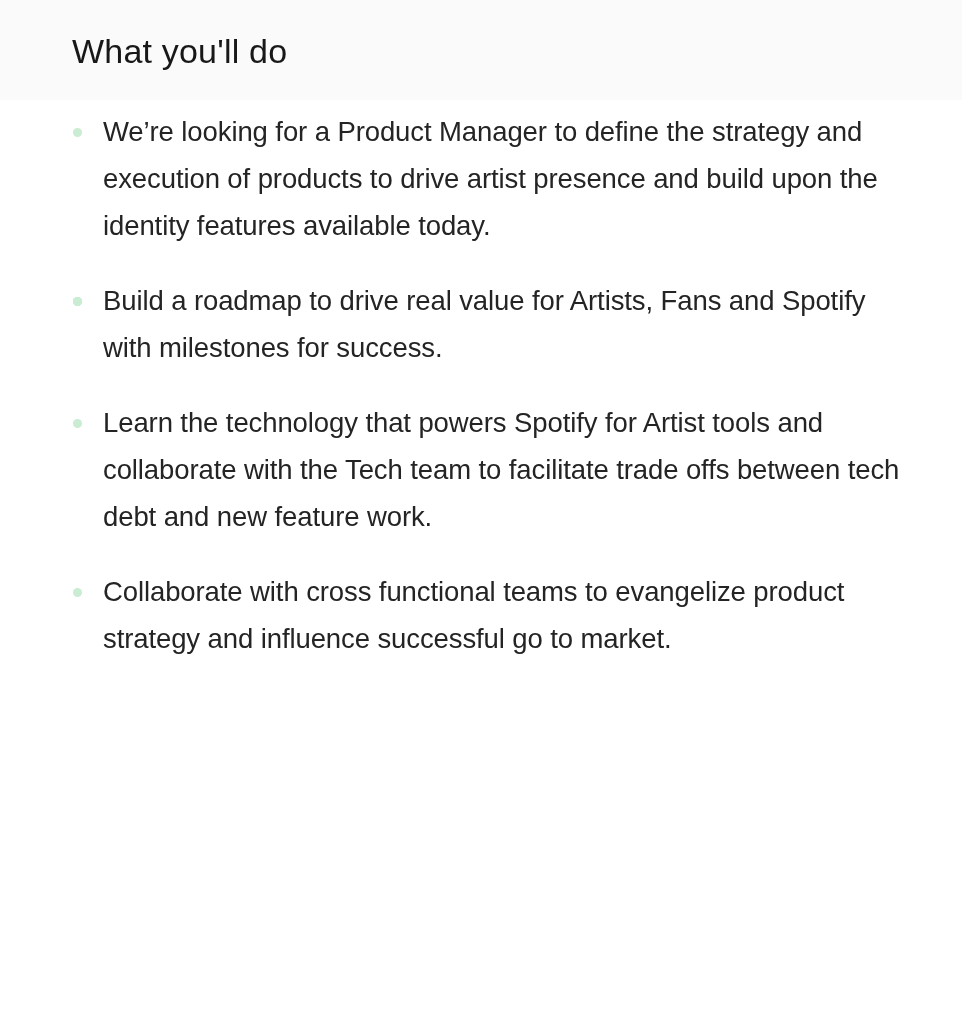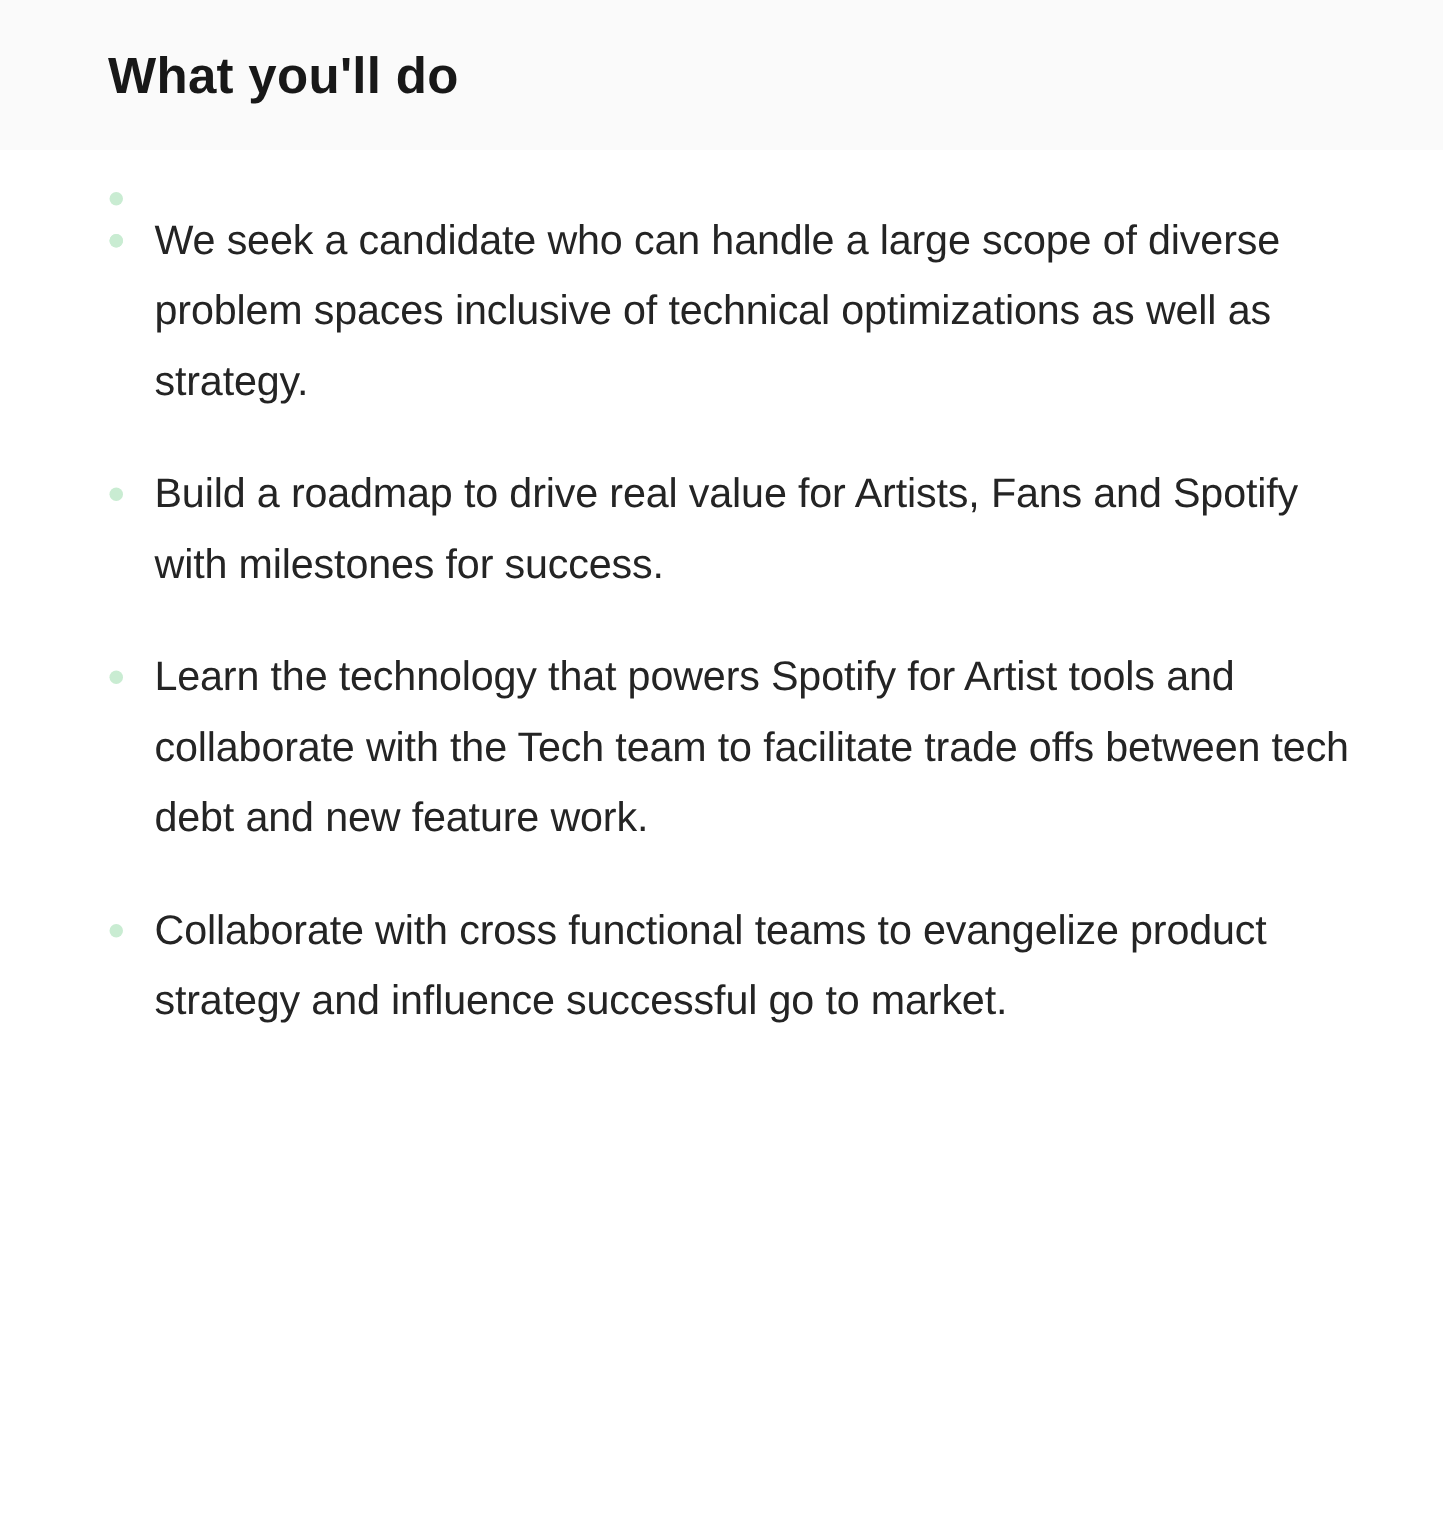--- a/index.html
+++ b/index.html
@@ -26,21 +26,21 @@
       position: absolute;
       left: 0; top: 0;
       width: 962px;
     }
     .section-title {
       position: absolute;
       left: 72px;
       top: 28px;
       margin: 0;
       font-size: 34px;
-      font-weight: 700;
+      font-weight: 400;
       letter-spacing: 0.2px;
       color: #181818;
       line-height: 46px;
     }
     .duty-list {
       position: absolute;
       left: 0;
       top: 108px;
       margin: 0;
       padding: 0;
@@ -75,27 +75,27 @@
 <body>
 
 <div class="top-band"></div>
 
 <section class="section">
   <h2 class="section-title">What you'll do</h2>
 
   <ul class="duty-list">
     <li class="duty-item">
       <span class="bullet" style="background: rgb(201, 236, 210);"></span>
+      <span class="duty-text">We’re looking for a Product Manager to define the strategy and execution of products to drive artist presence and build upon the identity features available today.</span>
     </li>
     <li class="duty-item">
       <span class="bullet" style="background: rgb(201, 236, 210);"></span>
     </li>
     <li class="duty-item">
       <span class="bullet" style="background: rgb(201, 236, 210);"></span>
-      <span class="duty-text">We seek a candidate who can handle a large scope of diverse problem spaces inclusive of technical optimizations as well as strategy.</span>
     </li>
     <li class="duty-item">
       <span class="bullet" style="background: rgb(201, 236, 210);"></span>
       <span class="duty-text">Build a roadmap to drive real value for Artists, Fans and Spotify with milestones for success.</span>
     </li>
     <li class="duty-item">
       <span class="bullet" style="background: rgb(201, 236, 210);"></span>
       <span class="duty-text">Learn the technology that powers Spotify for Artist tools and collaborate with the Tech team to facilitate trade offs between tech debt and new feature work.</span>
     </li>
     <li class="duty-item">

